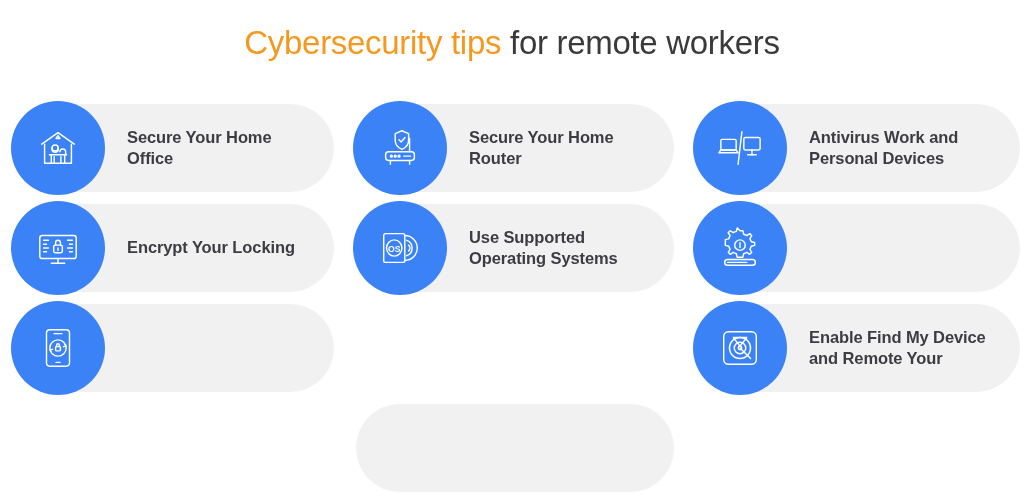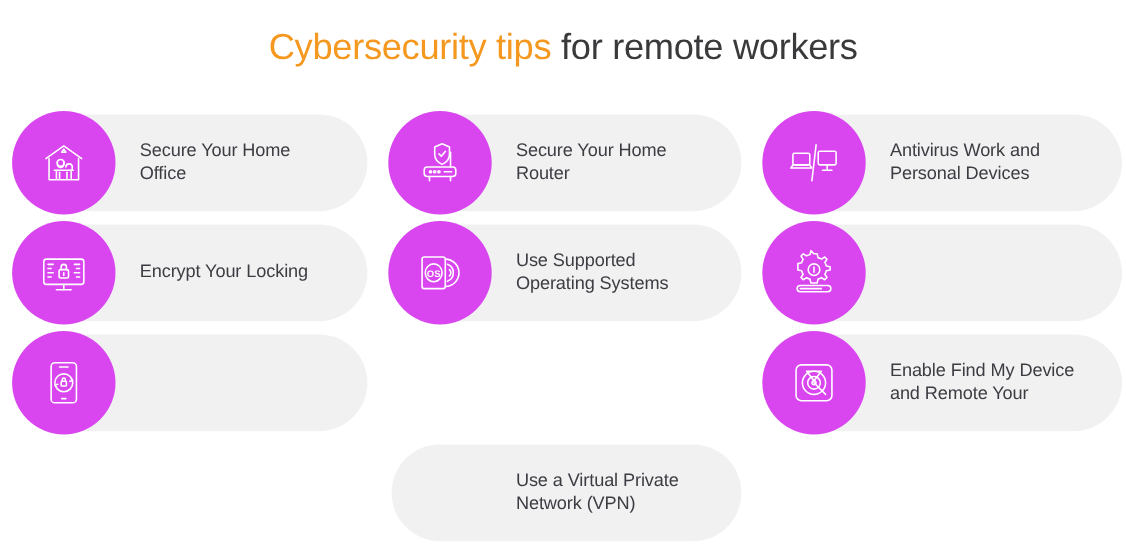--- a/index.html
+++ b/index.html
@@ -48,40 +48,40 @@
     align-items: center;
   }
 
   .icon-circle {
     position: absolute;
     left: -3px;
     top: -3px;
     width: 94px;
     height: 94px;
     border-radius: 50%;
-    background: #d946ef;
+    background: #3b82f6;
     display: flex;
     align-items: center;
     justify-content: center;
     flex: none;
   }
   .icon-circle svg {
     width: 46px;
     height: 46px;
     display: block;
   }
 
   .card-label {
     margin-left: 113px;
     margin-right: 14px;
     color: #3C3C43;
     font-size: 16.5px;
     line-height: 1.30;
     letter-spacing: -0.1px;
-    font-weight: normal;
+    font-weight: bold;
     white-space: pre-line;
   }
 
   
   .col-0 { left: 14px;  width: 320px; }
   .col-1 { left: 356px; width: 318px; }
   .col-2 { left: 696px; width: 324px; }
 
   
   .row-0 { top: 4px;   }
@@ -232,16 +232,14 @@
         <circle cx="24" cy="24" r="1.8"></circle>
         <path d="M17 13 h14 l-7 9 z"></path>
         <path d="M24 24 L35 35"></path>
       </g>
         </svg>
       </div>
       <div class="card-label">Enable Find My Device
 and Remote Your</div>
     </div>
     <div class="card col-1 row-3">
-      <div class="card-label">Use a Virtual Private
-Network (VPN)</div>
     </div>
   </div>
 
 </body></html>

